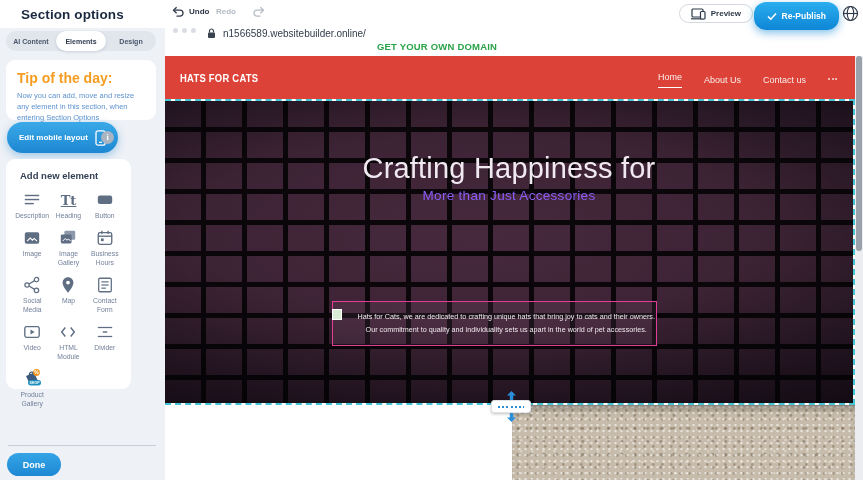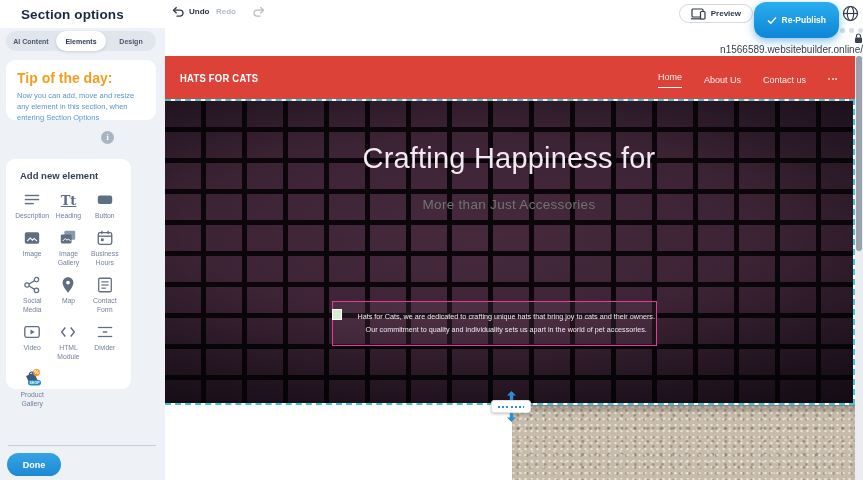--- a/index.html
+++ b/index.html
@@ -6,21 +6,21 @@
   html,body { background:#fff; }
   body { font-family:"Liberation Sans", sans-serif; }
   .app { position:relative; width:863px; height:480px; overflow:hidden; background:#eef1f6; }
 
   
   .topbar { position:absolute; top:0; left:0; width:863px; height:28px; background:#fff; z-index:30; }
   .topbar-title { position:absolute; left:9px; top:7px; font-size:13.5px; font-weight:bold; color:#1b2940; letter-spacing:.1px;margin-left:12px; }
   .undo { position:absolute; left:172px; top:6px; display:flex; align-items:center; gap:4px; font-size:8px; font-weight:bold; color:#2d3848; cursor:pointer; }
   .redo { position:absolute; left:216px; top:6px; display:flex; align-items:center; gap:16px; font-size:8px; font-weight:bold; color:#b4bbc6; cursor:pointer; }
   .preview-btn { position:absolute; right:110px; top:4px; height:19px; display:flex; align-items:center; gap:5px; padding:0 11px; border:1px solid #d4d9df; border-radius:10px; background:#fff; font-size:8px; font-weight:bold; color:#2c3848; cursor:pointer; }
-  .republish-btn { position:absolute; right:24px; top:2px; height:36px; display:flex; align-items:center; gap:5px; padding:0 13px; border:none; border-radius:12px; background:linear-gradient(180deg,#2badee,#0d86d6); font-size:8.5px; font-weight:bold; color:#fff; box-shadow:0 3px 9px rgba(30,140,215,.55); cursor:pointer; }
+  .republish-btn { position:absolute; right:24px; top:2px; height:28px; display:flex; align-items:center; gap:5px; padding:0 13px; border:none; border-radius:12px; background:linear-gradient(180deg,#2badee,#0d86d6); font-size:8.5px; font-weight:bold; color:#fff; box-shadow:0 3px 9px rgba(30,140,215,.55); cursor:pointer; }
   .globe { position:absolute; right:4px; top:5px; width:17px; height:17px; cursor:pointer; }
 
   
   .sidebar { position:absolute; top:28px; left:0; width:165px; height:452px; background:#eef1f6; z-index:20; }
   .tabbar { position:absolute; top:3px; left:6px; width:150px; height:20px; background:#e1e6ed; border-radius:10px; display:flex; }
   .tab { flex:1; display:flex; align-items:center; justify-content:center; font-size:7px; font-weight:bold; color:#4a566b; border-radius:10px; cursor:pointer; }
   .tab.active { background:#fff; color:#2e3a50; box-shadow:0 1px 3px rgba(40,60,90,.18); }
 
   .tip-card { position:absolute; top:32px; left:6px; width:150px; height:60px; background:#fff; border-radius:9px; padding:10px 11px; }
   .tip-title { font-size:14px; font-weight:bold; color:#f59d22; margin-bottom:5px; }
@@ -35,21 +35,21 @@
   .el-item { display:flex; flex-direction:column; align-items:center; gap:3px; cursor:pointer; }
   .el-item .ic { height:18px; display:flex; align-items:center; justify-content:center; }
   .el-label { font-size:6.8px; color:#72809a; text-align:center; line-height:1.25; max-width:42px; }
   .tt { font-family:"DejaVu Serif", serif; font-weight:bold; font-size:13px; color:#5f6e82; line-height:1;text-decoration:underline; }
 
   .side-divider { position:absolute; top:417px; left:8px; width:148px; border-top:1px solid #c9ced6; }
   .done-btn { position:absolute; top:425px; left:7px; width:54px; height:23px; border:none; border-radius:12px; background:linear-gradient(180deg,#34a4e6,#1d88d3); color:#fff; font-size:9px; font-weight:bold; cursor:pointer; }
 
   
   .main { position:absolute; top:28px; left:165px; width:698px; height:452px; background:#fff; }
-  .browser-bar { position:absolute; top:0; left:0; width:698px; height:28px; background:#fff; border-radius:10px 10px 0 0; display:flex; align-items:flex-end;flex-direction:column; }
+  .browser-bar { position:absolute; top:0; left:0; width:698px; height:28px; background:#fff; border-radius:10px 10px 0 0; display:flex; align-items:flex-start; }
   .win-dots { display:flex; gap:4px; margin-left:8px; }
   .win-dots i { width:5px; height:5px; border-radius:50%; background:#dadee3; }
   .lock { margin-left:11px; }
   .url { margin-left:7px; font-size:10px; color:#323c4b; }
   .domain-cta { margin-left:11px; font-size:9.5px; font-weight:bold; color:#2aa348; letter-spacing:.2px; cursor:pointer;margin-top:13px; }
 
   
   .scrollbar { position:absolute; right:0; top:28px; width:8px; height:424px; background:#ecedf0; }
   .scroll-thumb { position:absolute; top:0; left:1px; width:6px; height:195px; border-radius:3px; background:#9aa1aa; cursor:pointer; }
 
@@ -65,23 +65,23 @@
   
   .section { position:absolute; top:71px; left:0; width:690px; height:306px;
     border-top:2px dashed #45c4d6; border-bottom:2px dashed #45c4d6; border-right:2px dashed #45c4d6; }
   .section-bg { position:absolute; inset:0; background-color:#130b12;
     background-image:
       radial-gradient(ellipse 130% 95% at 45% 42%, rgba(0,0,0,0) 32%, rgba(0,0,0,.78) 100%),
       repeating-linear-gradient(to right, rgba(0,0,0,0) 0 36px, #0a060a 36px 41px),
       repeating-linear-gradient(to bottom, rgba(0,0,0,0) 0 26px, #0a060a 26px 31px),
       radial-gradient(ellipse 120% 100% at 45% 45%, #47293d 0%, #3a2233 40%, #221424 75%, #150c14 100%);
   }
-  .hero-content { position:relative; text-align:center; padding-top:38px; }
+  .hero-content { position:relative; text-align:center; padding-top:48px; }
   .hero-title { font-size:29px; color:#f1e9f1; line-height:39px; font-weight:500; letter-spacing:.2px; }
-  .hero-subtitle { margin-top:19px; font-size:13.5px; color:#737373; letter-spacing:.3px; }
+  .hero-subtitle { font-size:13.5px; color:#8b5cf6; letter-spacing:.3px; }
 
   .text-element { position:absolute; left:167px; top:200px; width:325px; height:45px;
     border:1.5px solid #e23d96; background:rgba(200,130,180,.10);
     display:flex; flex-direction:column; align-items:center; justify-content:center; cursor:pointer;padding-left:24px; }
   .text-lines { transform:scaleX(.9); transform-origin:center; }
   .text-lines div { white-space:nowrap; font-size:8px; color:#efe9ef; line-height:1.55; text-align:center; }
   .drag-handle { position:absolute; left:-1px; top:7px; width:10px; height:11px; background:#d9ecd4; border:1px solid #fff; }
 
   
   .below { position:absolute; top:377px; left:0; width:690px; height:75px; background:#fff; }
@@ -166,20 +166,29 @@
       <div class="tab">AI Content</div>
       <div class="tab active">Elements</div>
       <div class="tab">Design</div>
     </div>
 
     <div class="tip-card">
       <div class="tip-title">Tip of the day:</div>
       <div class="tip-body">Now you can add, move and resize any element in this section, when entering Section Options</div>
     </div>
 
+    <button class="edit-mobile">
+      <span>Edit mobile layout</span>
+      <span>
+        <svg width="11" height="16" viewBox="0 0 11 16">
+            <rect x="1" y="0.8" width="9" height="14.4" rx="2" fill="none" stroke="#fff" stroke-width="1.3"></rect>
+            <line x1="4" y1="12.3" x2="7" y2="12.3" stroke="#fff" stroke-width="1.2"></line>
+          </svg>
+      </span>
+    </button>
     <div class="info-dot">i</div>
 
     <div class="add-card">
       <div class="add-title">Add new element</div>
       <div class="el-grid">
 
         <div class="el-item">
           <span class="ic">
             <svg width="18" height="18" viewBox="0 0 20 20">
                 <line x1="2" y1="5" x2="18" y2="5" stroke="#5f6e82" stroke-width="1.6"></line>

